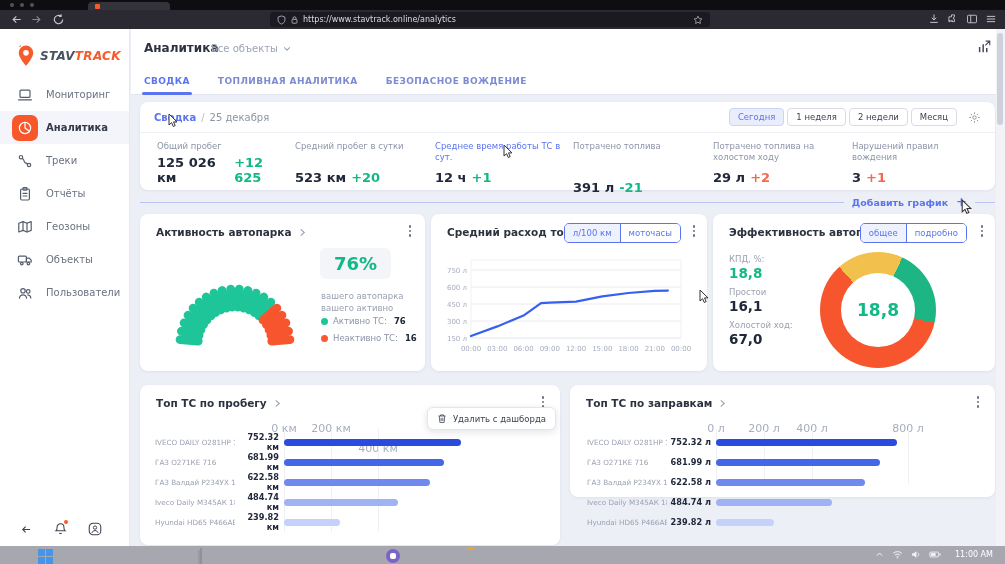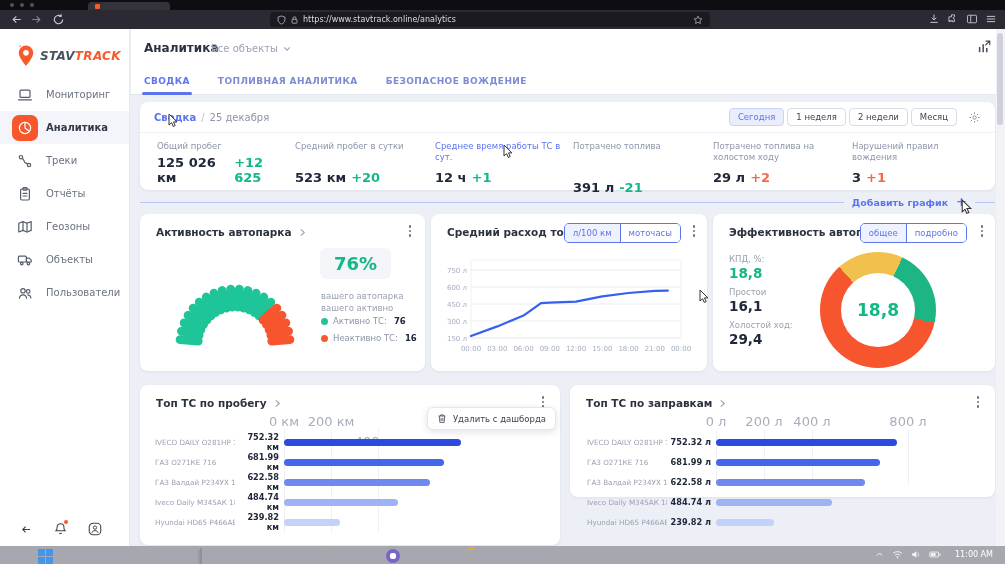--- a/index.html
+++ b/index.html
@@ -92,21 +92,21 @@
   .metric-label{font-size:8.5px;color:#9aa1b2;margin-bottom:1px;}
   .metric-value{font-size:13.5px;font-weight:bold;color:#20283a;margin-bottom:6px;}
   .metric-value.green{color:#12b886;}
   .donut{position:absolute;left:107px;top:38px;width:116px;height:116px;border-radius:50%;}
   .donut::after{content:'';position:absolute;left:21px;top:21px;right:21px;bottom:21px;background:#fff;border-radius:50%;}
   .donut-center{position:absolute;left:0;top:0;width:100%;height:100%;display:flex;align-items:center;justify-content:center;
                 font-size:17px;font-weight:bold;color:#12b886;z-index:2;}
   
   .cardD{left:140px;top:385px;width:420px;height:160px;}
   .cardE{left:570px;top:385px;width:425px;height:112px;}
-  .axis-label{position:absolute;top:29px;font-size:13px;color:#a6adbd;transform:translateX(-50%);white-space:nowrap;}
+  .axis-label{position:absolute;top:37px;font-size:11px;color:#a6adbd;transform:translateX(-50%);white-space:nowrap;}
   .vgrid{position:absolute;top:44px;bottom:13px;width:1px;background:#eef0f5;}
   .bar-rows{position:absolute;left:15px;top:47px;right:10px;}
   .cardE .bar-rows{left:17px;}
   .bar-row{display:flex;align-items:center;height:20px;}
   .bar-label{width:80px;font-size:7.2px;color:#9aa0b2;white-space:nowrap;overflow:hidden;flex:0 0 80px;}
   .bar-value{width:44px;flex:0 0 44px;text-align:right;font-size:8.2px;font-weight:bold;color:#20283a;margin-right:5px;}
   .bar-track{flex:1;position:relative;height:7px;}
   .bar{position:absolute;left:0;top:0;height:7px;border-radius:4px;}
   .dash-tooltip{position:absolute;right:4px;top:22px;background:#fff;border:1px solid #e4e6ef;border-radius:6px;
                 box-shadow:0 2px 7px rgba(20,30,60,.13);display:flex;align-items:center;gap:6px;padding:5px 9px;
@@ -524,21 +524,21 @@
         <i></i>
         <i></i>
         <i></i>
       </span>
     <div class="metrics" id="eff-metrics">
         <div class="metric-label">КПД, %:</div>
         <div class="metric-value green">18,8</div>
         <div class="metric-label">Простои</div>
         <div class="metric-value">16,1</div>
         <div class="metric-label">Холостой ход:</div>
-        <div class="metric-value">29,4</div>
+        <div class="metric-value">67,0</div>
       </div>
     <div class="donut" id="donut" style="background: conic-gradient(from 318deg, rgb(242, 193, 77) 0%, rgb(242, 193, 77) 18.57%, rgb(29, 181, 132) 18.57%, rgb(29, 181, 132) 40.25%, rgb(247, 85, 46) 40.25%, rgb(247, 85, 46) 100%);">
       <span class="donut-center">18,8</span>
     </div>
   </div>
 
   <div class="card cardD">
     <div class="card-title-row">
       <span class="card-title">Топ ТС по пробегу</span>
       <svg width="7" height="9" viewBox="0 0 8 10">

